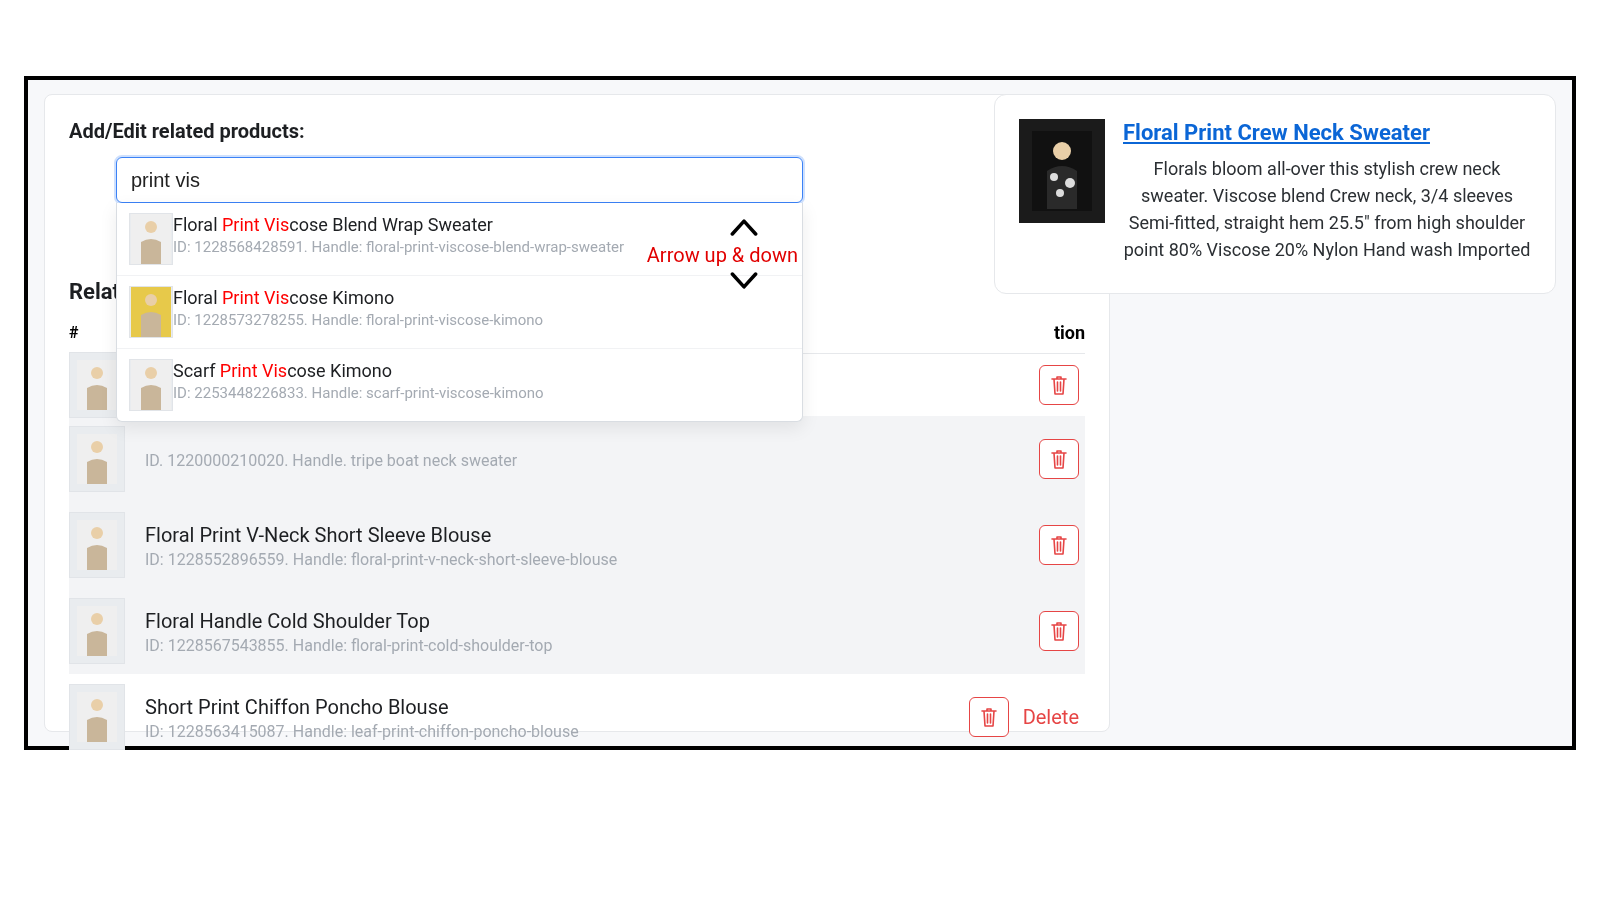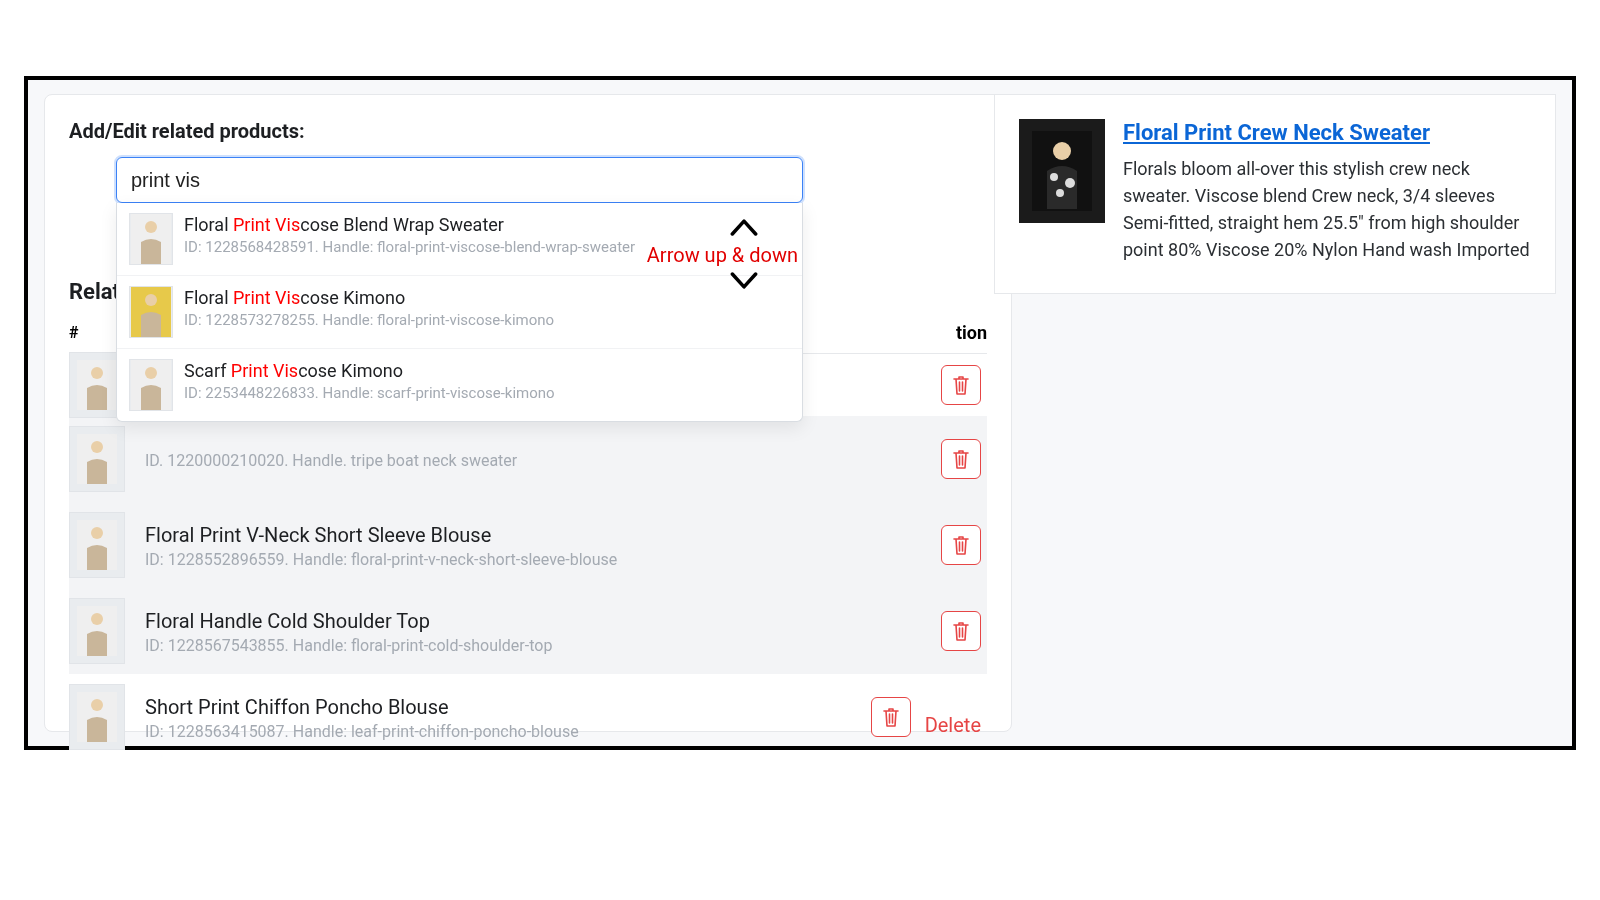--- a/index.html
+++ b/index.html
@@ -1,45 +1,45 @@
 <!DOCTYPE html>
 <html><head>
 <meta charset="utf-8">
 <style>
   * { box-sizing: border-box; margin: 0; padding: 0; }
   html, body { width: 1600px; height: 900px; font-family: -apple-system, BlinkMacSystemFont, "Segoe UI", Roboto, Helvetica, Arial, sans-serif; background:#fff; }
   .frame { position:absolute; left:24px; top:76px; width:1552px; height:674px; border:4px solid #000; background:#f7f8fa; }
-  .card-main { position:absolute; left:16px; top:14px; width:968px; height:638px; background:#fff; border:1px solid #e6e8eb; border-radius:8px; padding:24px 24px; }
-  .card-side { position:absolute; left:966px; top:14px; width:562px; background:#fff; border:1px solid #e6e8eb; border-radius:0; padding:24px 24px 30px 24px; }
+  .card-main { position:absolute; left:16px; top:14px; width:1066px; height:638px; background:#fff; border:1px solid #e6e8eb; border-radius:8px; padding:24px 24px; }
+  .card-side { position:absolute; left:966px; top:14px; width:562px; background:#fff; border:1px solid #e6e8eb; border-radius:12px; padding:24px 24px 30px 24px; }
   .section-title { font-size:20px; font-weight:700; color:#1d1f22; margin-bottom:14px; }
   .search-wrap { position:relative; margin-left:47px; width:687px; }
   .search-input { width:100%; height:46px; border:1px solid #3b82f6; border-radius:6px; outline:2px solid rgba(59,130,246,.25); outline-offset:0; padding:0 14px; font-size:20px; color:#222; background:#fff; }
   .dropdown { position:absolute; left:0; top:46px; width:687px; background:#fff; border:1px solid #d9dde2; border-top:none; border-radius:0 0 6px 6px; box-shadow:0 6px 18px rgba(0,0,0,.08); z-index:5; }
-  .dd-item { display:flex; align-items:flex-start; gap:11px; padding:10px 12px; cursor:pointer; }
+  .dd-item { display:flex; align-items:flex-start; gap:0; padding:10px 12px; cursor:pointer; }
   .dd-item + .dd-item { border-top:1px solid #f1f2f4; }
   .dd-thumb { width:44px; height:52px; background:#e9ecef; border:1px solid #e1e4e8; display:flex; align-items:center; justify-content:center; }
   .dd-text .name { font-size:18px; color:#1d1f22; line-height:1.3; }
   .dd-text .name .hl { color:#ff0000; }
   .dd-text .sub { font-size:15px; color:#a4aab2; margin-top:2px; }
   .heading2 { font-size:22px; font-weight:700; color:#1d1f22; margin-top:76px; }
   .th-row { display:flex; align-items:center; border-bottom:1px solid #e6e8eb; padding:10px 0 10px 0; margin-top:8px; }
   .th-hash { width:80px; font-weight:700; }
   .th-action { margin-left:auto; font-weight:700; font-size:18px; }
   .list-row { display:flex; align-items:center; padding:10px 6px 10px 0; }
   .list-row.alt { background:#f3f4f6; }
   .row-thumb { width:56px; height:66px; background:#e9ecef; border:1px solid #e1e4e8; margin-right:20px; display:flex; align-items:center; justify-content:center; }
   .row-text .name { font-size:20px; color:#1d1f22; line-height:1.3; }
   .row-text .sub { font-size:16px; color:#a4aab2; margin-top:2px; }
-  .row-action { margin-left:auto; display:flex; align-items:flex-end; gap:14px; }
+  .row-action { margin-left:auto; display:flex; align-items:center; gap:14px; }
   .del-btn { width:40px; height:40px; border:1.5px solid #e64545; border-radius:6px; background:#fff; display:flex; align-items:center; justify-content:center; cursor:pointer; }
   .del-label { color:#e64545; font-size:20px; }
   .side-row { display:flex; gap:18px; }
   .side-thumb { width:86px; height:104px; background:#1b1b1b; display:flex; align-items:center; justify-content:center; }
   .side-title { color:#0b66d6; font-size:22px; font-weight:700; line-height:1.25; }
-  .side-desc { font-size:18px; color:#2b2f33; line-height:1.5; margin-top:8px; }
+  .side-desc { font-size:18px; color:#2b2f33; line-height:1.5; margin-top:8px;text-align:center; }
   .annot-arrow-up { position:absolute; right:44px; top:14px; font-size:24px; font-weight:700; }
   .annot-arrow-down { position:absolute; right:44px; top:68px; font-size:24px; font-weight:700; }
   .annot-label { position:absolute; right:4px; top:40px; font-size:20px; color:#e10000; }
   svg { display:block; }
 </style>
 </head>
 <body>
 
 <div class="frame">
 

